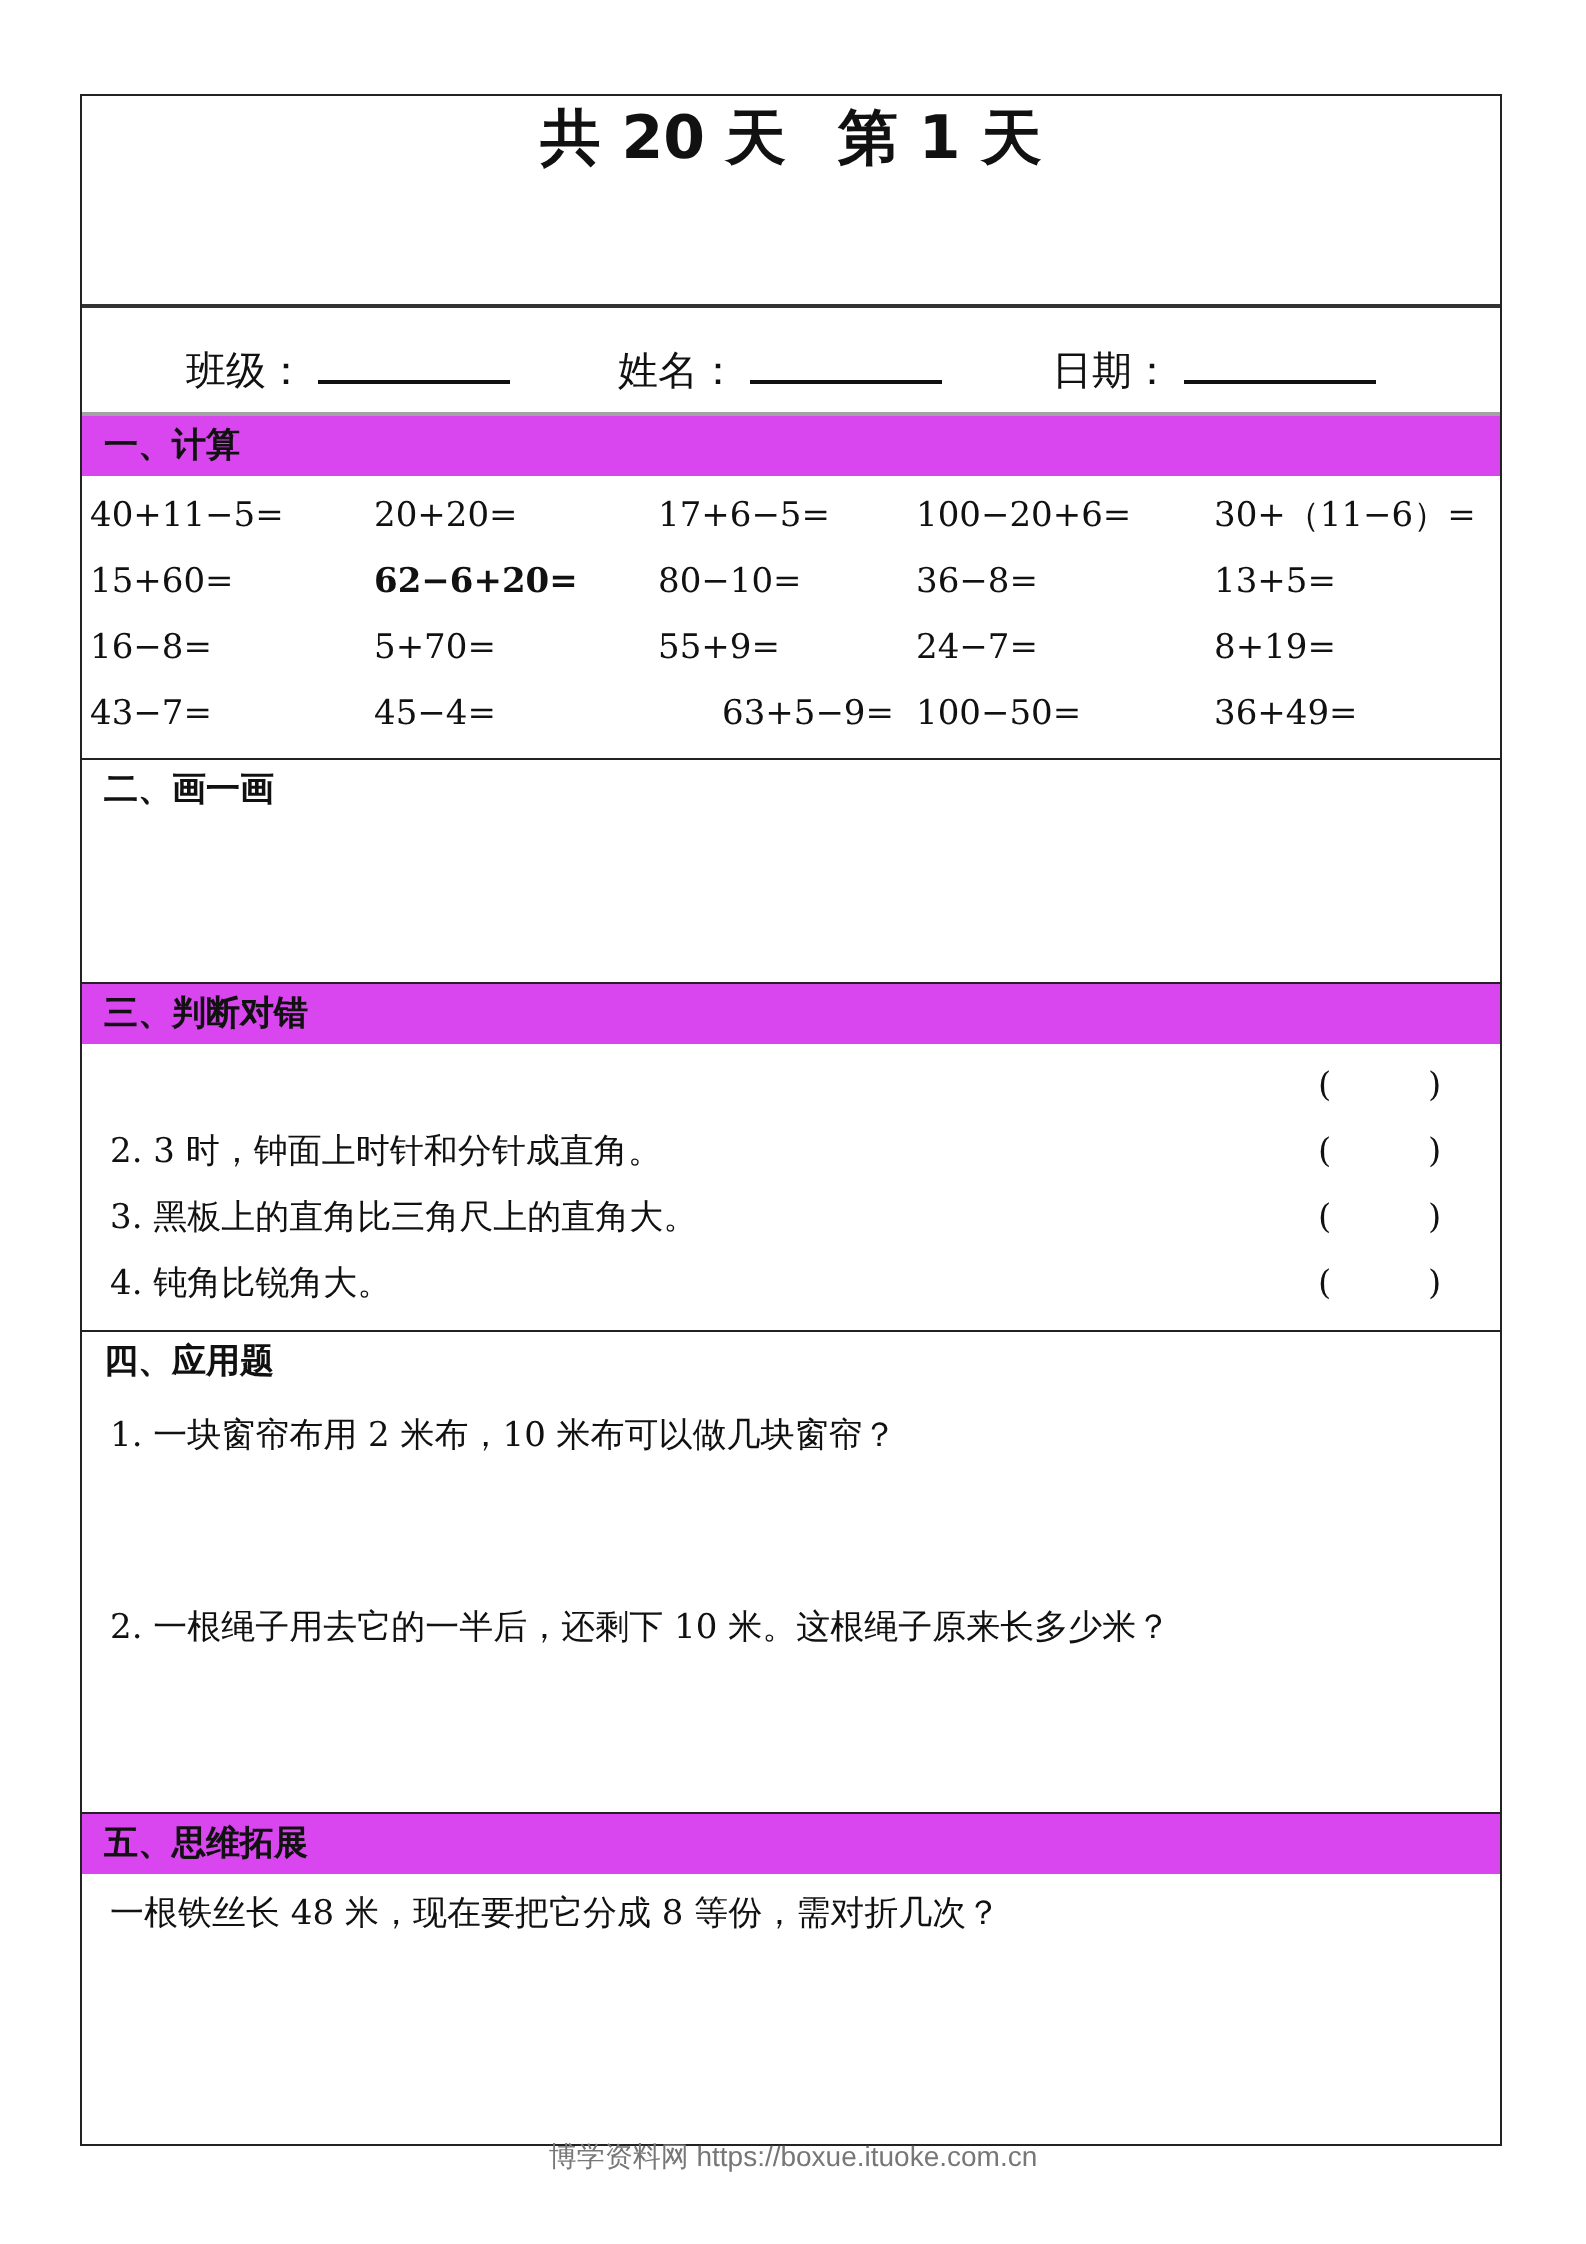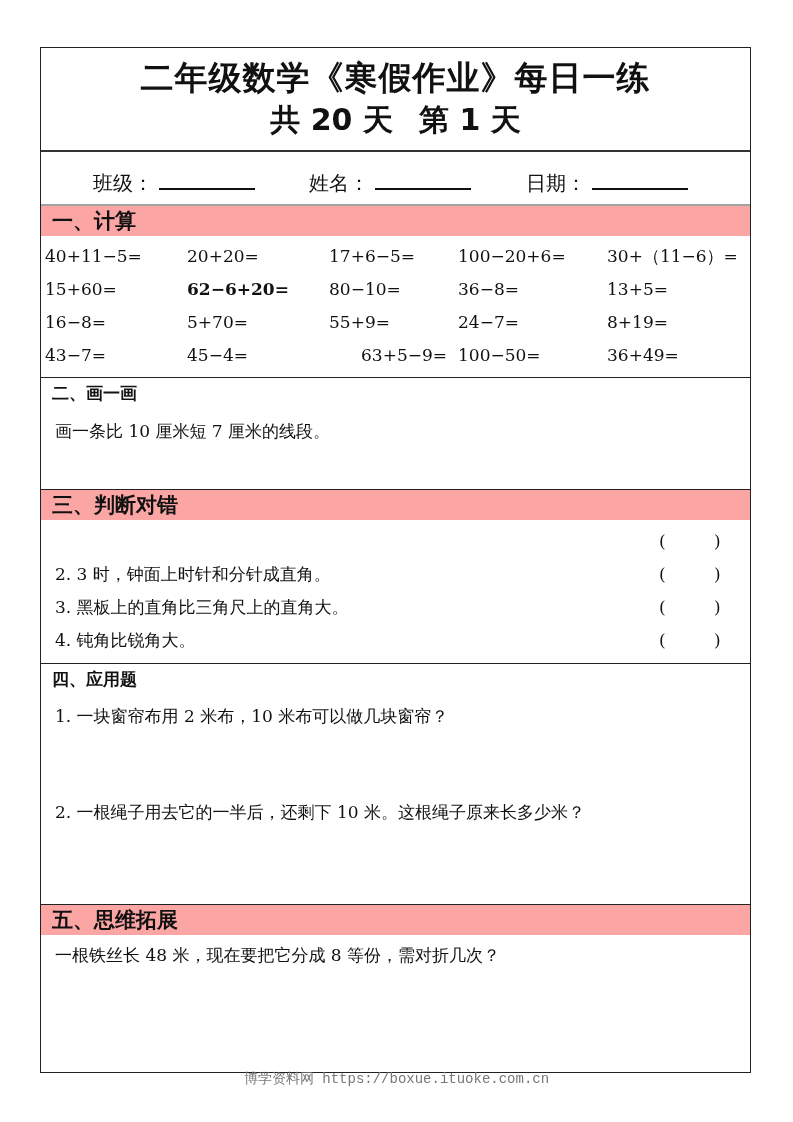--- a/index.html
+++ b/index.html
@@ -10,42 +10,41 @@
   .title-block { height: 104px; border-bottom: 2px solid #333; text-align: center; box-sizing: border-box; }
   .title-1 { font-family: "DejaVu Sans", "Liberation Sans", sans-serif; font-weight: bold;
              font-size: 33px; line-height: 40px; padding-top: 10px; letter-spacing: 1px; }
   .title-2 { font-family: "DejaVu Sans", "Liberation Sans", sans-serif; font-weight: bold;
              font-size: 30px; line-height: 40px; margin-top: 2px; }
   .title-2 .gap { display: inline-block; width: 26px; }
   .info-row { height: 54px; border-bottom: 2px solid #a3a3a3; position: relative; box-sizing: border-box; font-family: Liberation Serif, serif; }
   .info-field { position: absolute; top: 16px; font-size: 20px; line-height: 28px; }
   .info-field .blank { display: inline-block; width: 96px; border-bottom: 2px solid #111;
                        height: 20px; vertical-align: baseline; margin-left: 6px; }
-  .sec-head { background: #fca5a5; height: 30px; line-height: 30px; padding-left: 11px;
+  .sec-head { background: #d946ef; height: 30px; line-height: 30px; padding-left: 11px;
               font-family: "DejaVu Sans", "Liberation Sans", sans-serif; font-weight: bold;
-              font-size: 21px; }
+              font-size: 17px; }
   .sec-head-plain { height: 30px; line-height: 30px; padding-left: 11px;
               font-family: "DejaVu Sans", "Liberation Sans", sans-serif; font-weight: bold; font-size: 17px; }
   .calc-grid { position: relative; height: 142px; border-bottom: 1px solid #222; box-sizing: border-box; }
   .calc-item { position: absolute; font-size: 17px; line-height: 22px; white-space: nowrap; }
   .section { border-bottom: 1px solid #222; box-sizing: border-box; position: relative; }
   .q-text { font-size: 17px; line-height: 22px; position: absolute; left: 14px; white-space: nowrap; }
   .judge-row { position: absolute; left: 14px; right: 0; height: 24px; font-size: 17px; line-height: 22px; }
   .judge-paren-l { position: absolute; left: 604px; top: 0; }
   .judge-paren-r { position: absolute; left: 659px; top: 0; }
   .footer { position: absolute; top: 1070px; left: 0; width: 793px; text-align: center;
-            font-family: Liberation Mono, monospace; font-size: 14px; color: #777; }
+            font-family: Liberation Sans, sans-serif; font-size: 14px; color: #777; }
 </style>
 </head>
 <body>
 
 <div class="sheet">
 
   <div class="title-block">
-    <div class="title-1">二年级数学《寒假作业》每日一练</div>
     <div class="title-2">
       <span>共 20 天</span><span class="gap"></span><span>第 1 天</span>
     </div>
   </div>
 
   <div class="info-row">
     <div class="info-field" style="left:52px;">
       <span>班级：</span><span class="blank"></span>
     </div>
     <div class="info-field" style="left:268px;">
@@ -79,21 +78,20 @@
 
     <span class="calc-item" style="left:4px;top:108px;">43−7=</span>
     <span class="calc-item" style="left:146px;top:108px;">45−4=</span>
     <span class="calc-item" style="left:288px;top:108px;margin-left:32px;">63+5−9=</span>
     <span class="calc-item" style="left:417px;top:108px;">100−50=</span>
     <span class="calc-item" style="left:566px;top:108px;">36+49=</span>
   </div>
 
   <div class="section" style="height:112px;">
     <div class="sec-head-plain">二、画一画</div>
-    <span class="q-text" style="top:42px;">画一条比 10 厘米短 7 厘米的线段。</span>
   </div>
 
   <div class="sec-head">三、判断对错</div>
   <div class="section" style="height:144px;">
     <div class="judge-row" style="top:10px;">
       <span class="judge-paren-l">(</span>
       <span class="judge-paren-r">)</span>
     </div>
     <div class="judge-row" style="top:43px;">
       <span>2. 3 时，钟面上时针和分针成直角。</span>

